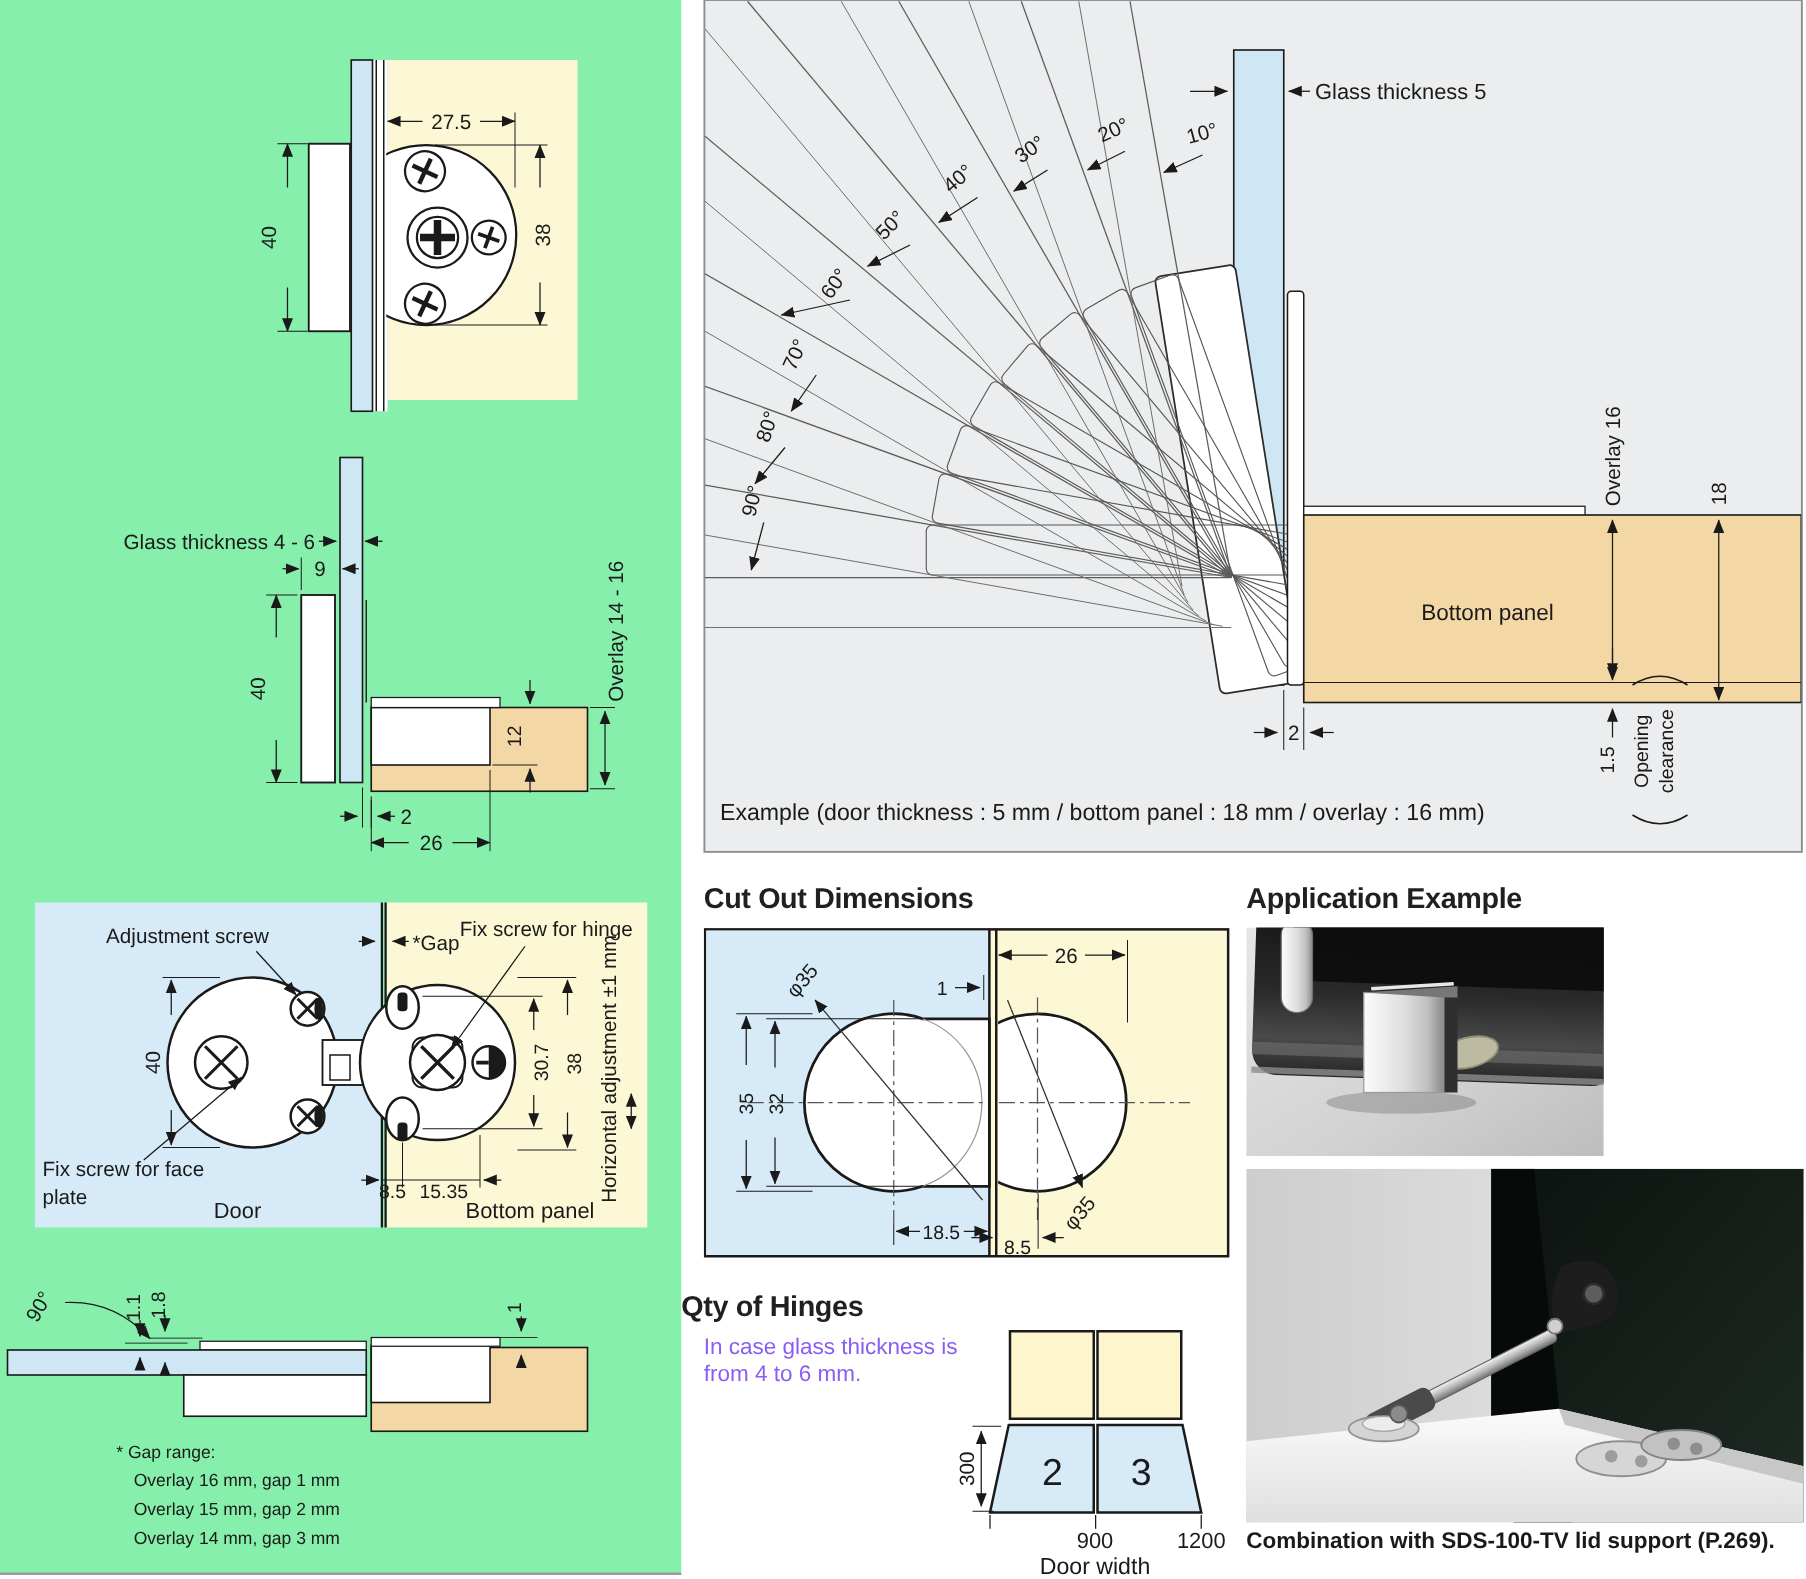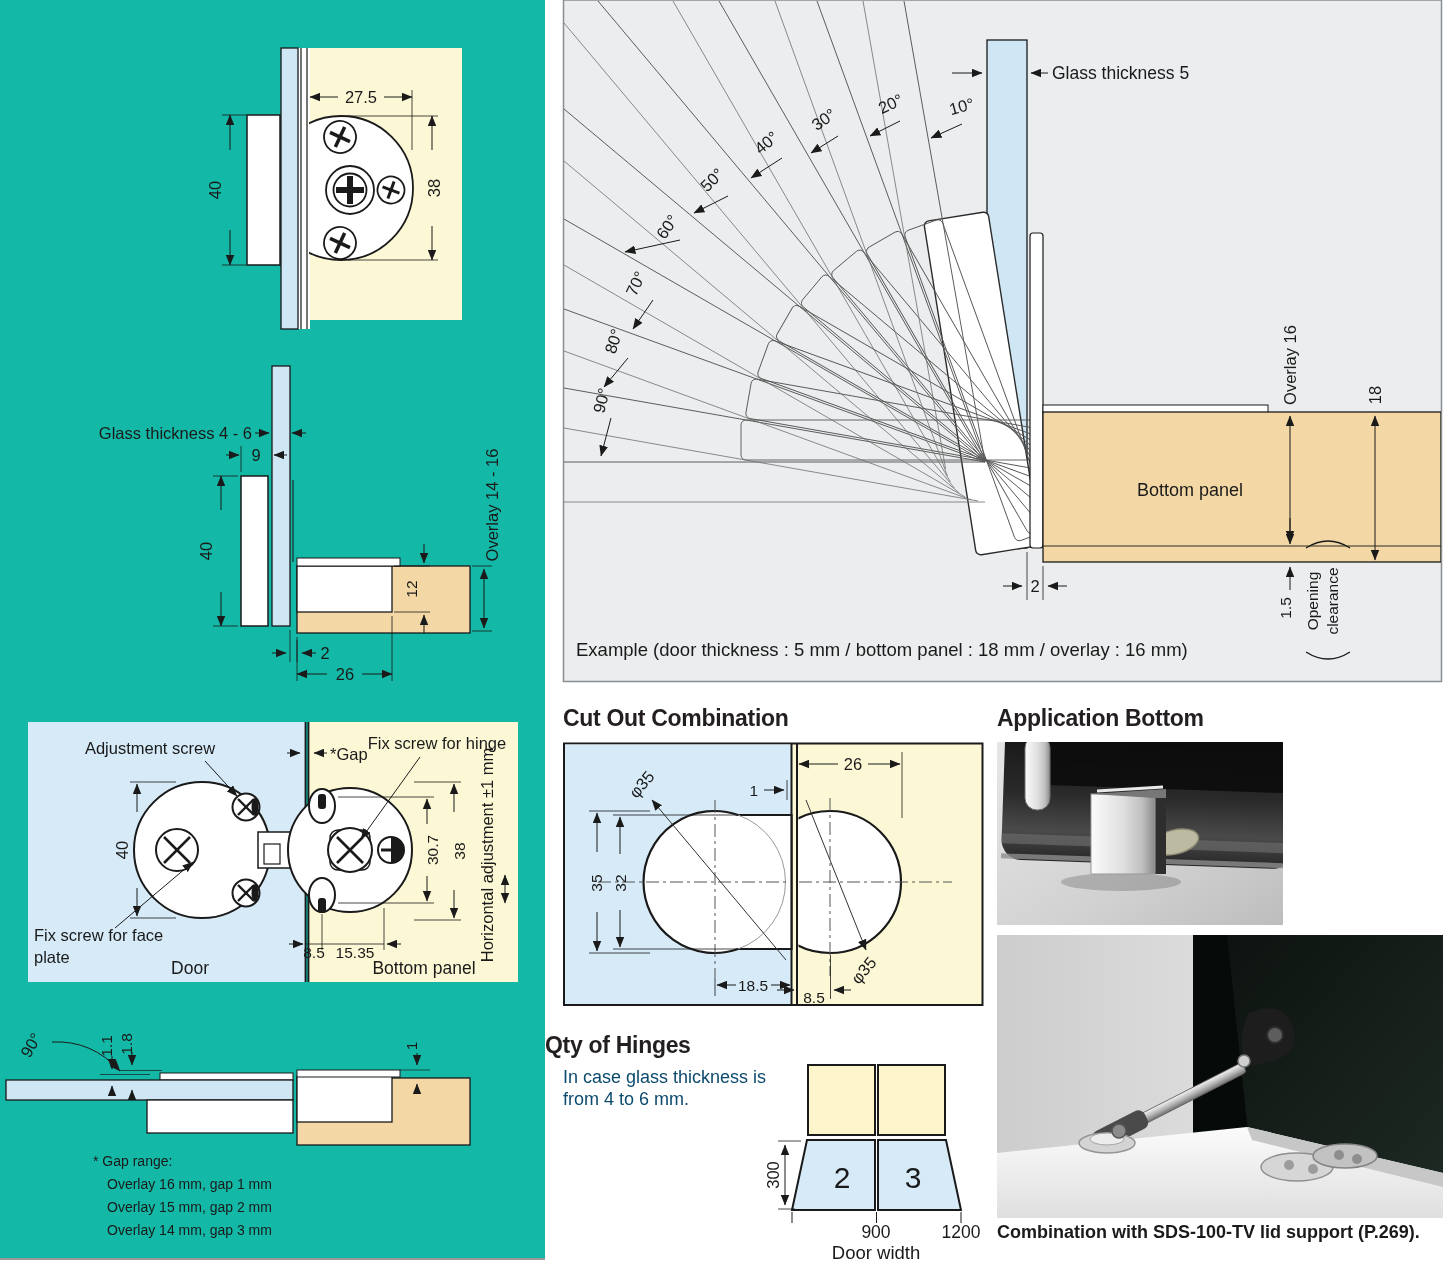--- a/index.html
+++ b/index.html
@@ -1,25 +1,25 @@
 <!DOCTYPE html>
 <html><head>
 <meta charset="utf-8">
 <style>
   html,body{margin:0;padding:0;background:#fff;}
   body{width:1445px;height:1263px;position:relative;font-family:"Liberation Sans","DejaVu Sans",sans-serif;color:#1a1a1a;overflow:hidden;}
   .abs{position:absolute;}
   .heading{font-size:23px;font-weight:bold;color:#231f20;letter-spacing:-0.3px;}
-  .note{font-size:18px;color:#0c4a6e;line-height:22px;}
+  .note{font-size:18px;color:#8b5cf6;line-height:22px;}
   .caption{font-size:18px;color:#1a1a1a;font-weight:bold;}
   svg text{fill:#1a1a1a;font-family:"Liberation Sans","DejaVu Sans",sans-serif;}
   .dim{font-size:16.5px;}
   .dims{font-size:15.5px;}
   .lbl{font-size:16.5px;}
-  #left-panel{left:0;top:0;width:545px;height:1258px;background:#14b8a6;border-bottom:2px solid #999;}
+  #left-panel{left:0;top:0;width:545px;height:1258px;background:#86efac;border-bottom:2px solid #999;}
   #swing-box{left:562px;top:0;}
   .gaptext{font-size:14px;line-height:23px;}
 </style>
 </head>
 <body>
 
 <div id="left-panel" class="abs">
 
   <svg class="abs" style="left:180px;top:40px" width="300" height="300" viewBox="180 40 300 300">
     <defs>
@@ -419,21 +419,21 @@
   <g>
     <line x1="1027" y1="552" x2="1027" y2="600" stroke="#1a1a1a" stroke-width="0.8"></line>
     <line x1="1043" y1="566" x2="1043" y2="600" stroke="#1a1a1a" stroke-width="0.8"></line>
     <line x1="1003" y1="586" x2="1022" y2="586" stroke="#1a1a1a" stroke-width="1" marker-end="url(#ar5)"></line>
     <line x1="1067" y1="586" x2="1048" y2="586" stroke="#1a1a1a" stroke-width="1" marker-end="url(#ar5)"></line>
     <text x="1035" y="592" text-anchor="middle" class="dim">2</text>
   </g>
   <text x="576" y="656" text-anchor="start" style="font-size:18.5px">Example (door thickness : 5 mm / bottom panel  : 18 mm / overlay : 16 mm)</text>
 </svg>
 
-<div class="abs heading" style="left:563px;top:705px">Cut Out Combination</div>
+<div class="abs heading" style="left:563px;top:705px">Cut Out Dimensions</div>
 
 <svg class="abs" style="left:563px;top:742px" width="422" height="268" viewBox="563 742 422 268">
   <defs>
     <marker id="ar6" viewBox="0 0 10 8" markerWidth="11" markerHeight="9" refX="9.5" refY="4" orient="auto-start-reverse">
       <path d="M0,0L10,4L0,8Z" fill="#1a1a1a"></path>
       </marker>
     <clipPath id="crc">
         <rect x="798.5" y="743" width="184" height="263"></rect>
       </clipPath>
   </defs>
@@ -524,21 +524,21 @@
   <g stroke="#1a1a1a" stroke-width="1">
     <line x1="792" y1="1212" x2="792" y2="1223"></line>
     <line x1="876.5" y1="1212" x2="876.5" y2="1223"></line>
     <line x1="961" y1="1212" x2="961" y2="1223"></line>
   </g>
   <text x="876" y="1238" text-anchor="middle" style="font-size:17.5px">900</text>
   <text x="961" y="1238" text-anchor="middle" style="font-size:17.5px">1200</text>
   <text x="876" y="1259" text-anchor="middle" style="font-size:18.5px">Door width</text>
 </svg>
 
-<div class="abs heading" style="left:997px;top:705px">Application Bottom</div>
+<div class="abs heading" style="left:997px;top:705px">Application Example</div>
 
 <svg class="abs" style="left:997px;top:742px" width="286" height="183" viewBox="0 0 286 183">
   <defs>
     <linearGradient id="pg1" x1="0" y1="0" x2="1" y2="1">
       <stop offset="0" stop-color="#e6e6e6"></stop>
         <stop offset="0.6" stop-color="#d2d2d2"></stop>
         <stop offset="1" stop-color="#bdbdbd"></stop>
     </linearGradient>
     <linearGradient id="pgGlass" x1="0" y1="0" x2="0" y2="1">
       <stop offset="0" stop-color="#101010"></stop>

